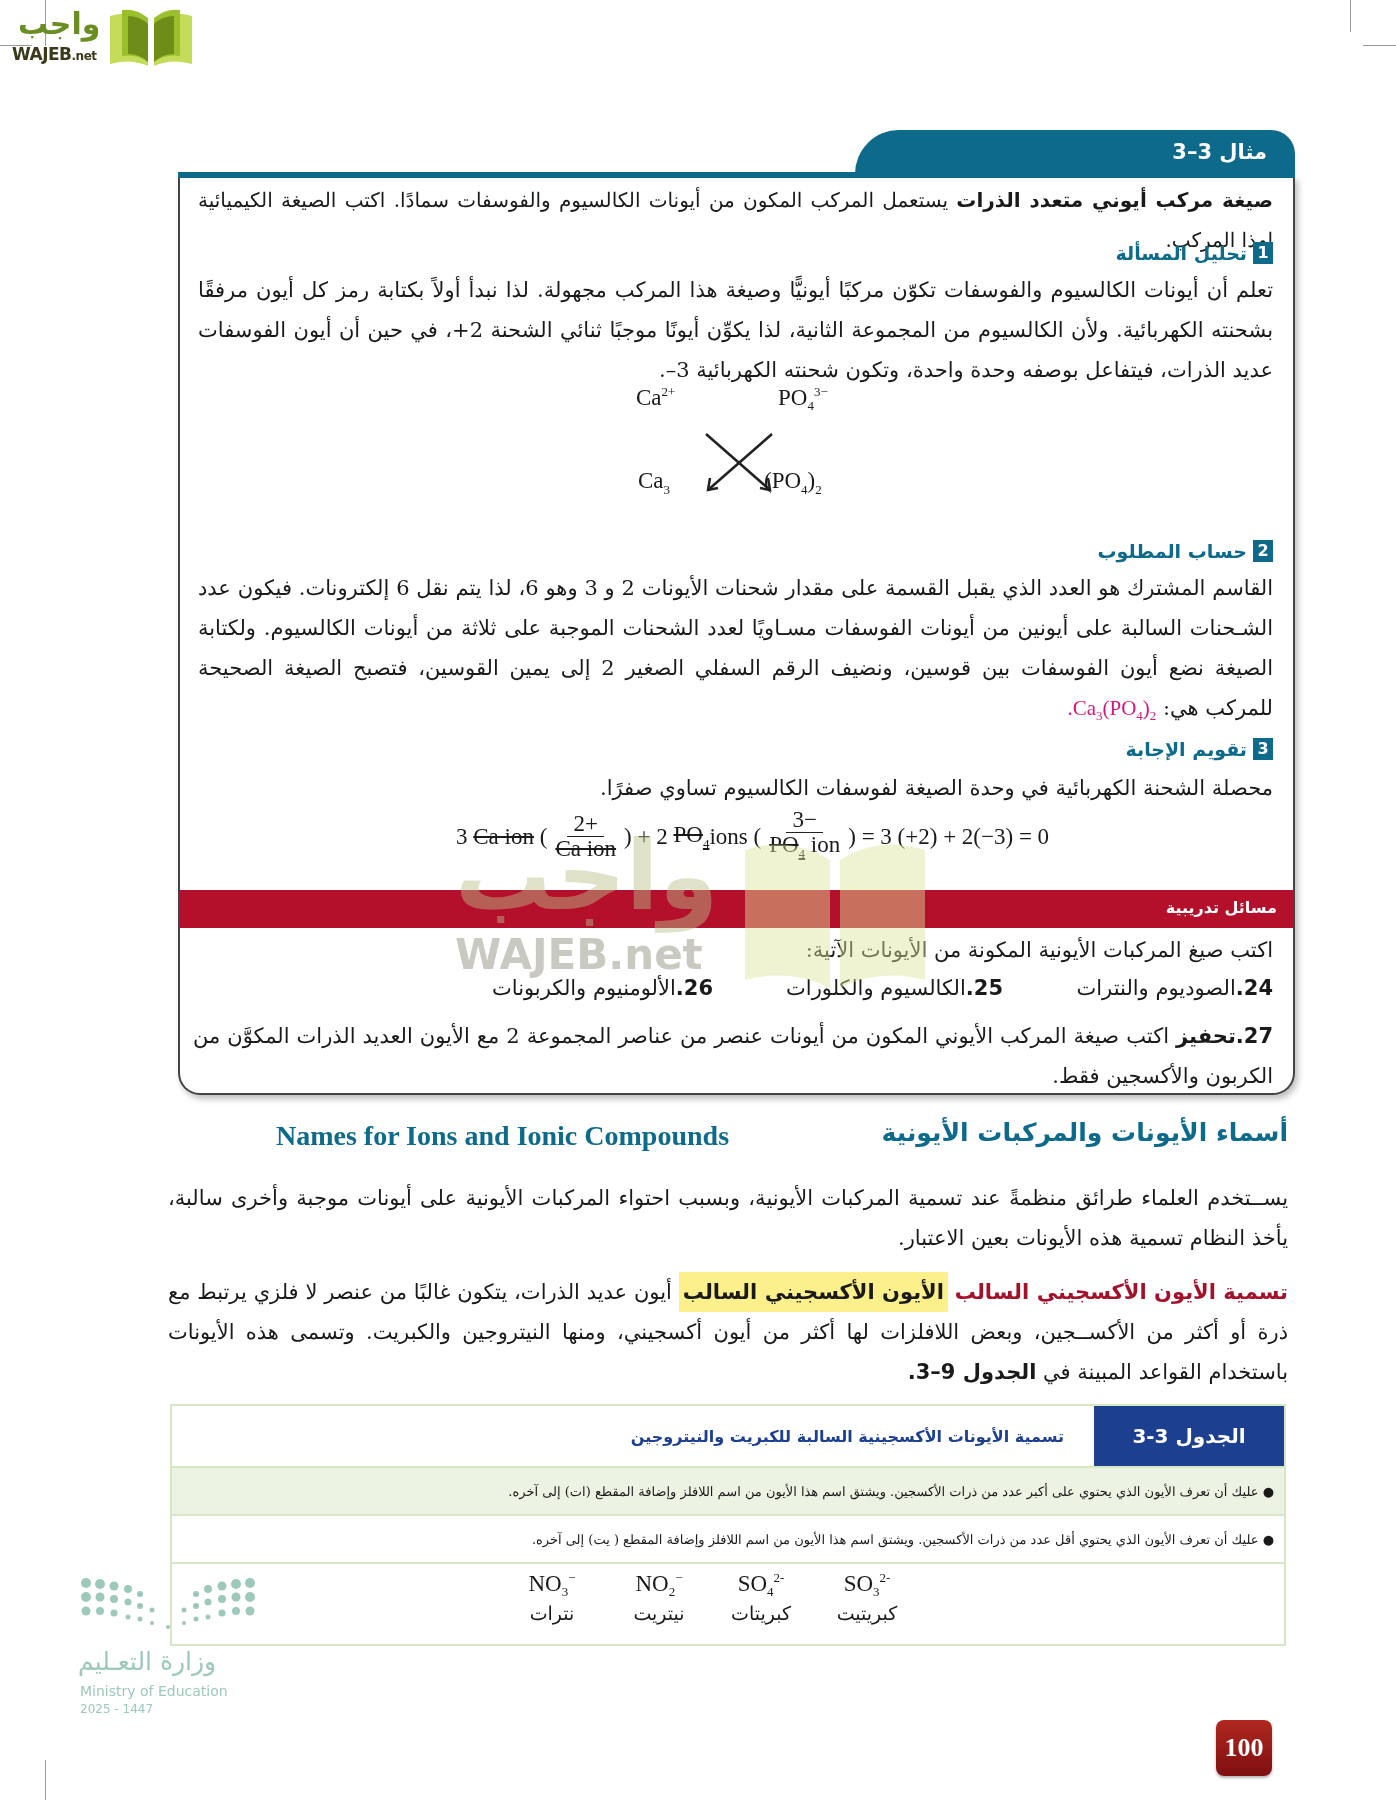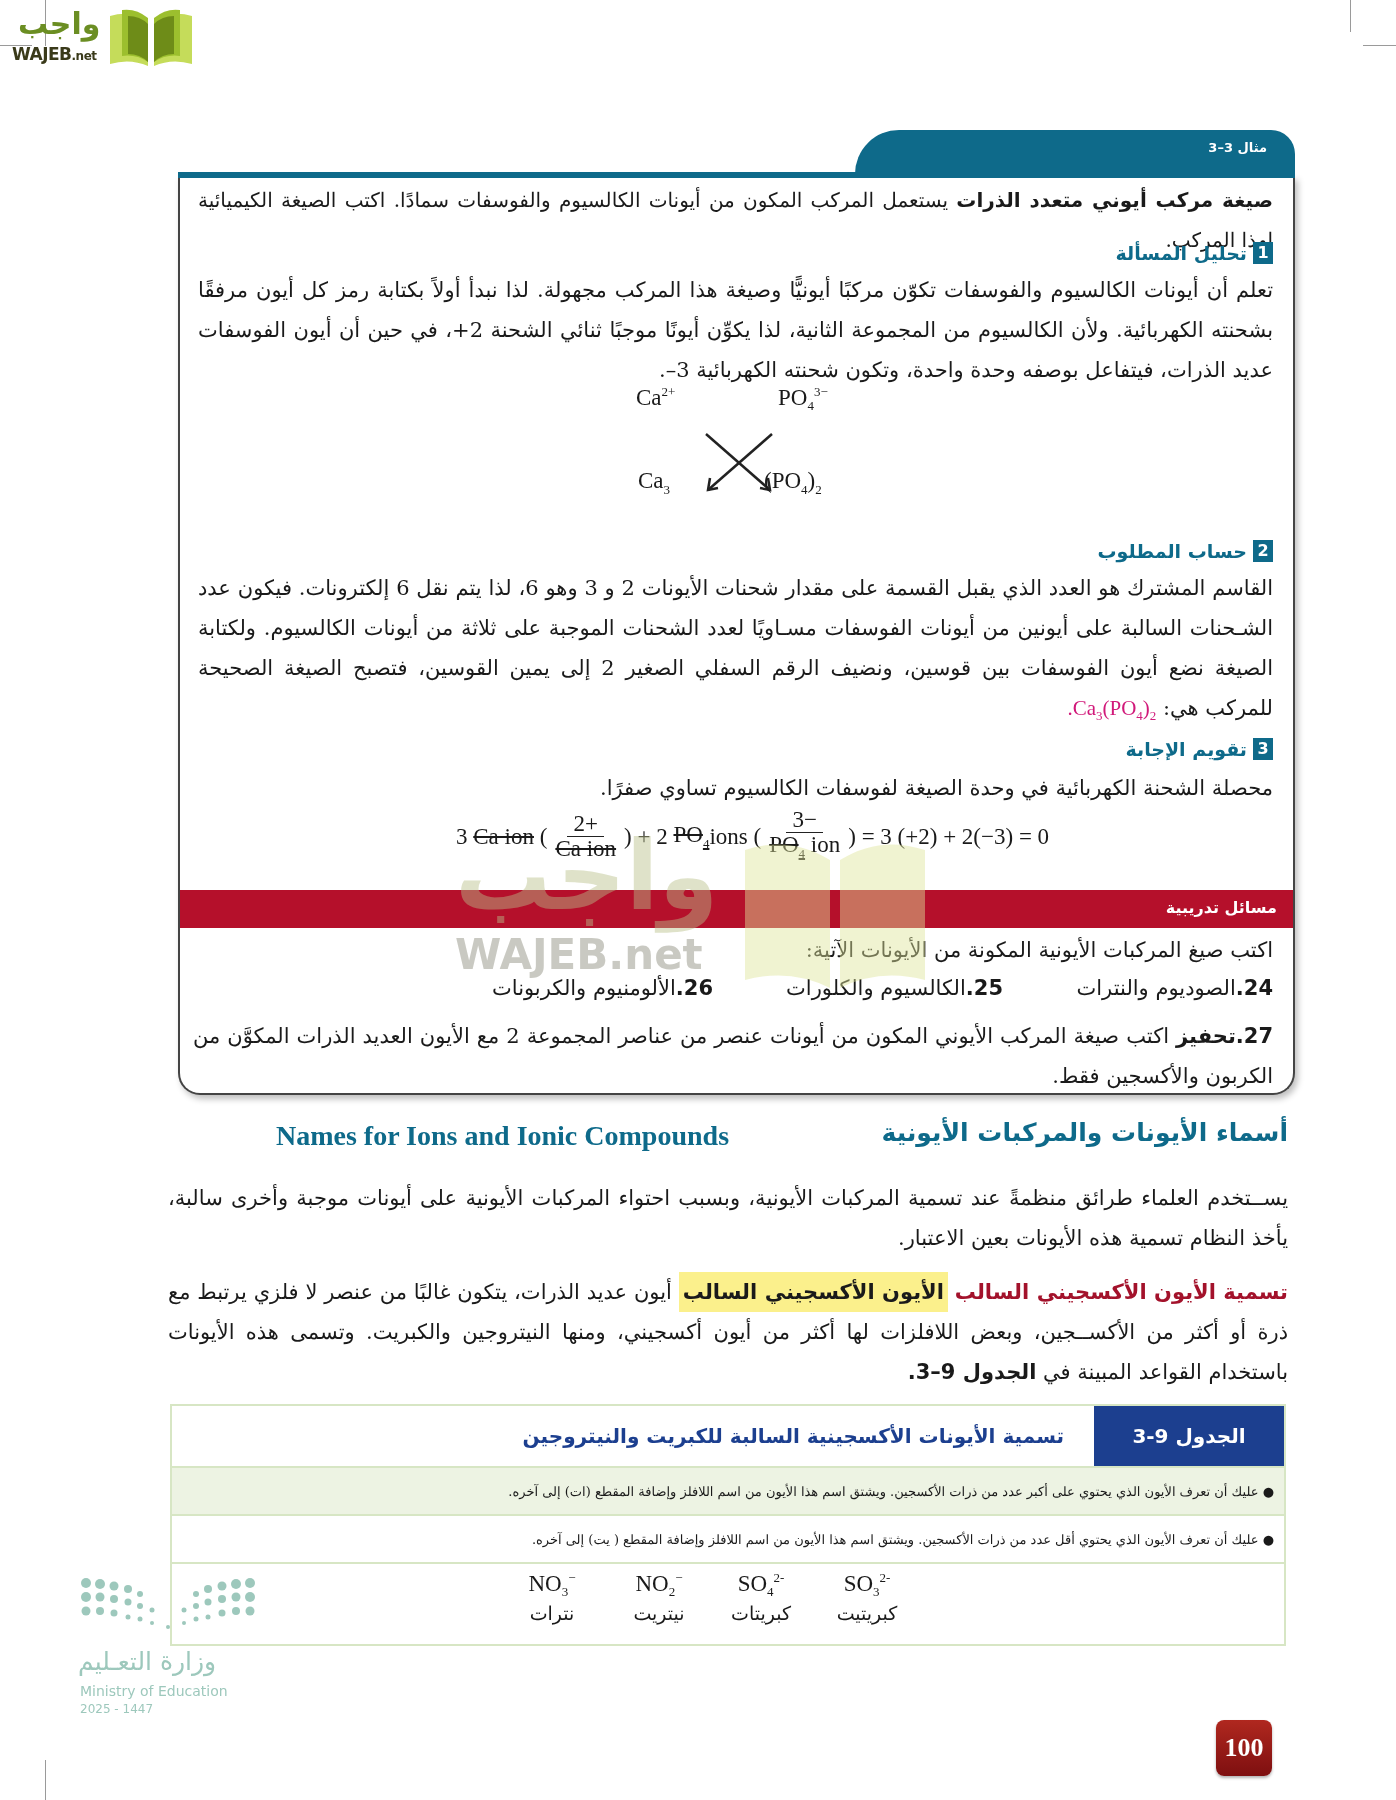--- a/index.html
+++ b/index.html
@@ -11,21 +11,21 @@
   
   .wajeb-logo { position: absolute; left: 8px; top: 4px; width: 190px; height: 64px; }
   .wajeb-ar { position: absolute; left: 10px; top: 2px; font-family: "DejaVu Sans", sans-serif; font-weight: bold; font-size: 30px; color: #6b8e23; direction: rtl; }
   .wajeb-en { position: absolute; left: 4px; top: 40px; font-family: "DejaVu Sans", sans-serif; font-weight: bold; font-size: 17px; color: #3a3a1a; letter-spacing: -0.5px; }
   .wajeb-en small { font-size: 12px; font-weight: bold; }
   .book-icon { position: absolute; left: 98px; top: 0; width: 90px; height: 64px; }
 
   
   .example { position: absolute; left: 178px; top: 130px; width: 1117px; height: 965px; }
   .ex-tab { position: absolute; right: 0; top: 0; width: 440px; height: 48px; background: #0e6a8a; border-radius: 44px 24px 0 0; }
-  .ex-tab-label { position: absolute; right: 28px; top: 10px; color: #ffffff; font-family: "DejaVu Sans", sans-serif; font-weight: bold; font-size: 13px; direction: rtl; }
+  .ex-tab-label { position: absolute; right: 28px; top: 10px; color: #ffffff; font-family: "DejaVu Sans", sans-serif; font-weight: bold; font-size: 21px; direction: rtl; }
   .ex-bar { position: absolute; right: 0; top: 42px; width: 1117px; height: 6px; background: #0e6a8a; }
   .ex-box { position: absolute; left: 0; top: 46px; width: 1117px; height: 919px; border: 2px solid #444; border-top: none; border-radius: 0 0 22px 22px; box-shadow: 3px 4px 6px rgba(0,0,0,0.25); background: #fff; }
   .para { position: absolute; right: 20px; width: 1075px; font-size: 21px; line-height: 40px; direction: rtl; text-align: justify; text-align-last: right; }
   .intro { top: 4px; font-size: 20px; }
   .intro b { font-family: "DejaVu Sans", sans-serif; font-weight: bold; margin-top: 16px; }
 
   .step-head { position: absolute; right: 20px; font-family: "DejaVu Sans", sans-serif; font-weight: bold; color: #0e6a8a; font-size: 19px; direction: rtl; display: flex; align-items: center; gap: 6px; }
   .step-num { display: inline-block; width: 20px; height: 22px; background: #0e6a8a; color: #fff; text-align: center; line-height: 22px; font-size: 16px; font-weight: bold; }
 
   .formula { font-family: "Liberation Serif", serif; font-size: 23px; position: absolute; direction: ltr; }
@@ -58,21 +58,21 @@
 
   .body-para { position: absolute; right: 108px; width: 1120px; font-size: 21px; line-height: 40px; direction: rtl; text-align: justify; text-align-last: right; }
   .term { color: #a3122b; font-family: "DejaVu Sans", sans-serif; font-weight: bold; }
   .hl { background: #fbf08c; font-family: "DejaVu Sans", sans-serif; font-weight: bold; padding: 8px 4px; }
   .body-para b { font-family: "DejaVu Sans", sans-serif; }
 
   
   .tbl { position: absolute; left: 170px; top: 1404px; width: 1116px; border: 2px solid #d7e6c4; }
   .tbl-head { display: flex; flex-direction: row-reverse; height: 62px; border-bottom: 2px solid #d7e6c4; }
   .tbl-label { width: 190px; background: #1c3f8f; color: #fff; font-family: "DejaVu Sans", sans-serif; font-weight: bold; font-size: 20px; display: flex; align-items: center; justify-content: center; direction: rtl; }
-  .tbl-title { flex: 1; font-family: "DejaVu Sans", sans-serif; font-weight: bold; color: #1c3f8f; font-size: 20px; display: flex; align-items: center; padding-right: 30px; direction: rtl; }
+  .tbl-title { flex: 1; font-family: "DejaVu Sans", sans-serif; font-weight: bold; color: #1c3f8f; font-size: 16px; display: flex; align-items: center; padding-right: 30px; direction: rtl; }
   .tbl-row { height: 48px; border-bottom: 2px solid #d7e6c4; display: flex; align-items: center; padding-right: 10px; direction: rtl; font-size: 13px; }
   .tbl-row.green { background: #edf3e3; }
   .tbl-ions { height: 80px; position: relative; }
   .ion { position: absolute; top: 6px; text-align: center; width: 90px; }
   .ion .f { font-family: "Liberation Serif", serif; font-size: 23px; direction: ltr; }
   .ion .f sub, .ion .f sup { font-size: 13px; }
   .ion .n { font-size: 19px; direction: rtl; margin-top: 2px; }
 
   
   .moe { position: absolute; left: 78px; top: 1575px; width: 180px; height: 140px; }
@@ -174,21 +174,21 @@
 </div>
 
 <div class="sec-head-ar">أسماء الأيونات والمركبات الأيونية</div>
 <div class="sec-head-en">Names for Ions and Ionic Compounds</div>
 
 <div class="body-para" style="top:1178px;">يســتخدم العلماء طرائق منظمةً عند تسمية المركبات الأيونية، وبسبب احتواء المركبات الأيونية على أيونات موجبة وأخرى سالبة، يأخذ النظام تسمية هذه الأيونات بعين الاعتبار.</div>
 <div class="body-para" style="top:1272px;"><span class="term">تسمية الأيون الأكسجيني السالب</span> <span class="hl">الأيون الأكسجيني السالب</span><span> أيون عديد الذرات، يتكون غالبًا من عنصر لا فلزي يرتبط مع ذرة أو أكثر من الأكســجين، وبعض اللافلزات لها أكثر من أيون أكسجيني، ومنها النيتروجين والكبريت. وتسمى هذه الأيونات باستخدام القواعد المبينة في </span><b>الجدول 9–3.</b></div>
 
 <div class="tbl">
   <div class="tbl-head">
-    <div class="tbl-label">الجدول 9-3</div>
+    <div class="tbl-label">الجدول 3-3</div>
     <div class="tbl-title">تسمية الأيونات الأكسجينية السالبة للكبريت والنيتروجين</div>
   </div>
   <div class="tbl-row green">● عليك أن تعرف الأيون الذي يحتوي على أكبر عدد من ذرات الأكسجين. ويشتق اسم هذا الأيون من اسم اللافلز وإضافة المقطع (ات) إلى آخره.</div>
   <div class="tbl-row">● عليك أن تعرف الأيون الذي يحتوي أقل عدد من ذرات الأكسجين. ويشتق اسم هذا الأيون من اسم اللافلز وإضافة المقطع ( يت) إلى آخره.</div>
   <div class="tbl-ions">
     <div class="ion" style="left:335px;">
       <div class="f"><span>NO</span><sub>3</sub><sup>−</sup></div>
       <div class="n">نترات</div>
     </div>
     <div class="ion" style="left:442px;">

